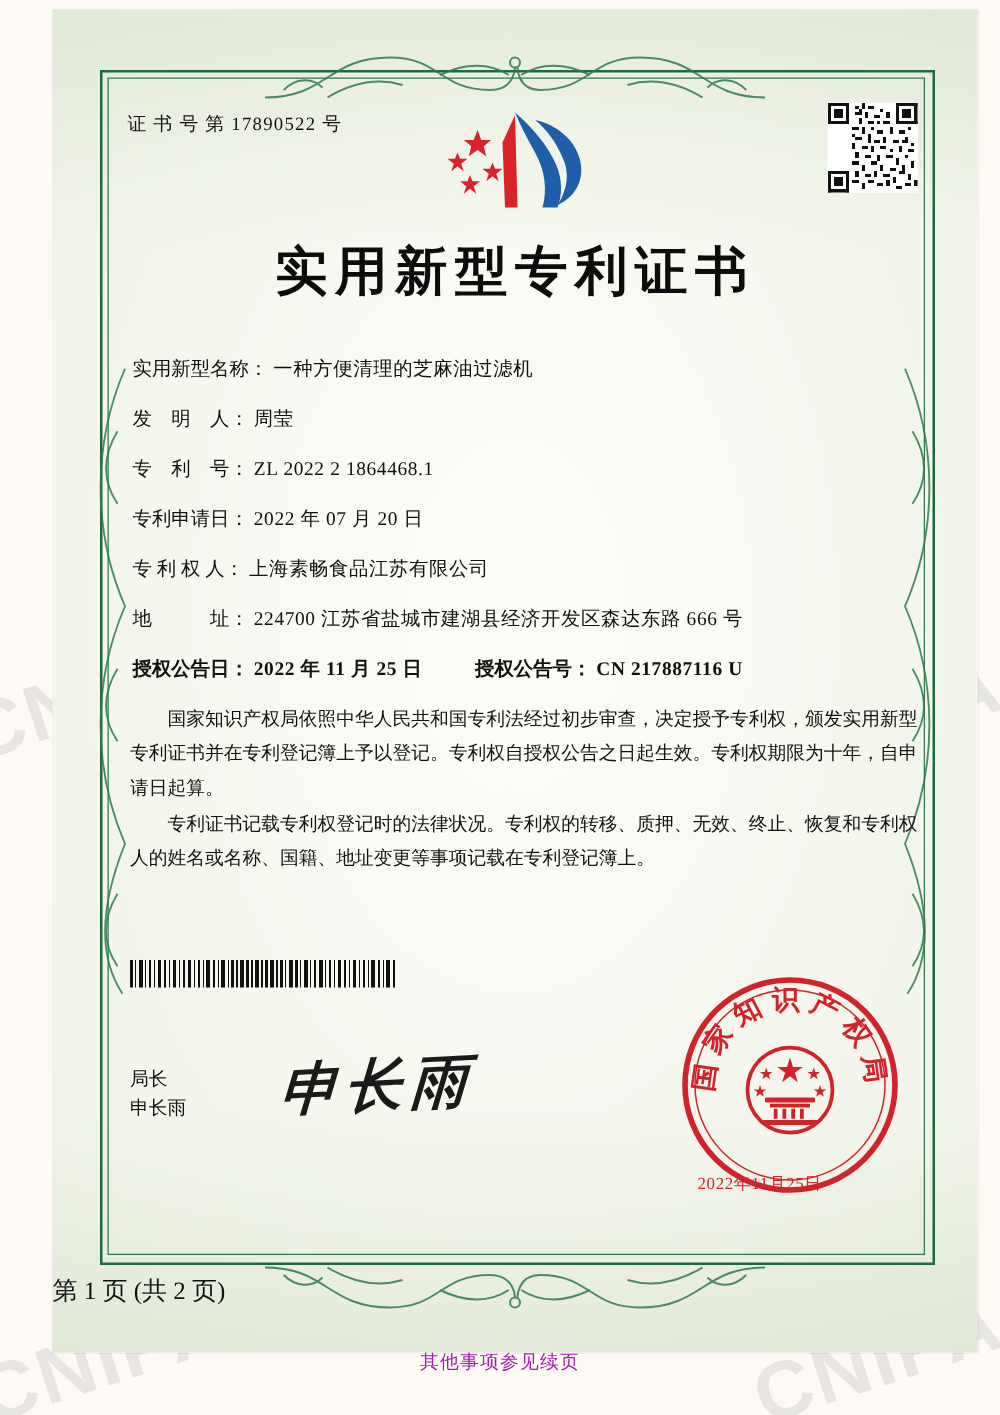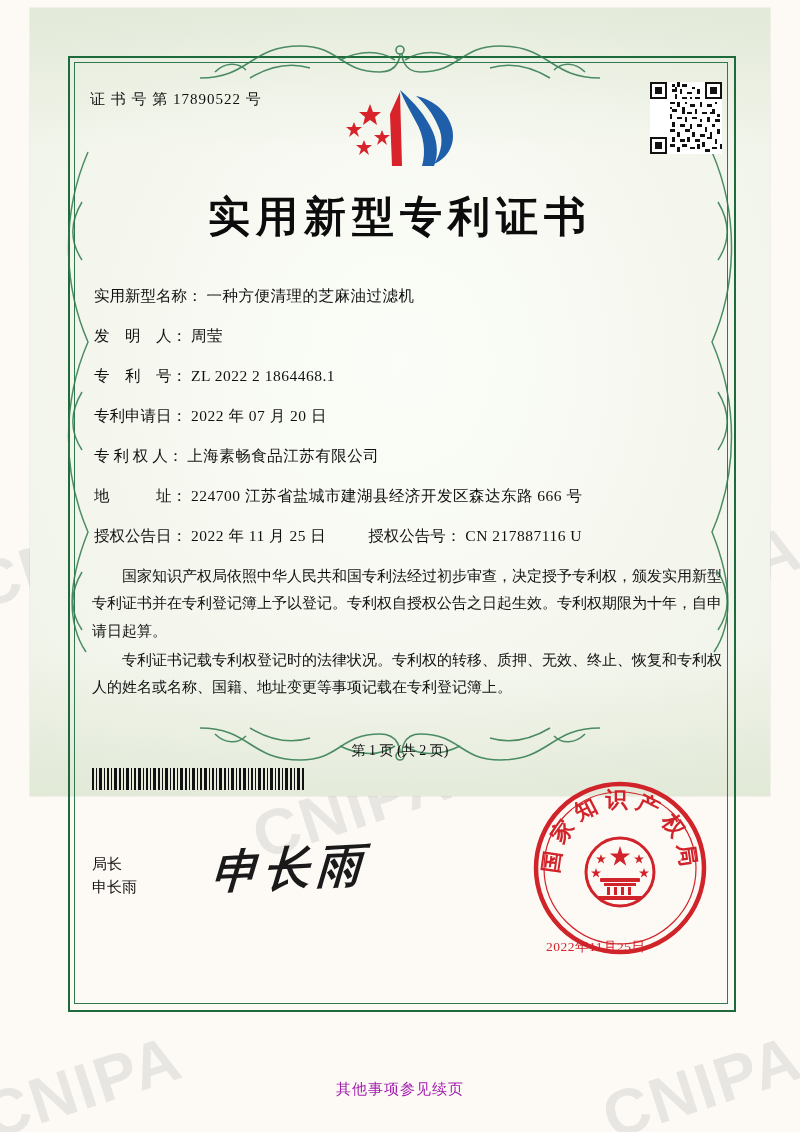--- a/index.html
+++ b/index.html
@@ -28,24 +28,24 @@
     font-weight: 700;
     color: #b9b9b9;
     opacity: 0.30;
     letter-spacing: 2px;
     white-space: nowrap;
   }
 
   
   .certificate {
     position: absolute;
-    left: 30px;
+    left: 42px;
     top: 8px;
     width: 740px;
-    height: 788px;
+    height: 1074px;
     background: radial-gradient(ellipse at 50% 45%, #fbfdf8 0%, #f5f7ef 55%, #eef2e6 100%);
     box-shadow: 0 0 1px rgba(0,0,0,0.25);
     z-index: 1;
   }
   .cert-inner-shade {
     position: absolute;
     inset: 0;
     background:
       linear-gradient(180deg, rgba(200,215,185,0.35) 0%, rgba(255,255,255,0) 18%),
       linear-gradient(0deg, rgba(200,215,185,0.35) 0%, rgba(255,255,255,0) 18%);
@@ -152,20 +152,21 @@
   .fl {
     white-space: pre;
     flex: 0 0 auto;
   }
   .fv {
     margin-left: 4px;
     letter-spacing: .5px;
   }
   .field-row.dual {
     justify-content: flex-start;
+    font-weight: bold;
   }
   .gap {
     display: inline-block;
     width: 42px;
   }
 
   .paragraphs {
     position: absolute;
     left: 62px;
     right: 48px;
@@ -227,22 +228,22 @@
     text-align: left;
     color: #d1232a;
     font-size: 13.5px;
     letter-spacing: .5px;
   }
 
   .page-no {
     position: absolute;
     left: 0; right: 0;
     bottom: 36px;
-    text-align: center;
-    font-size: 14px;
+    text-align: left;
+    font-size: 20px;
     color: #111;
   }
 
   .footnote {
     position: absolute;
     left: 0; right: 0;
     top: 1080px;
     text-align: center;
     font-size: 15px;
     color: #a21caf;

